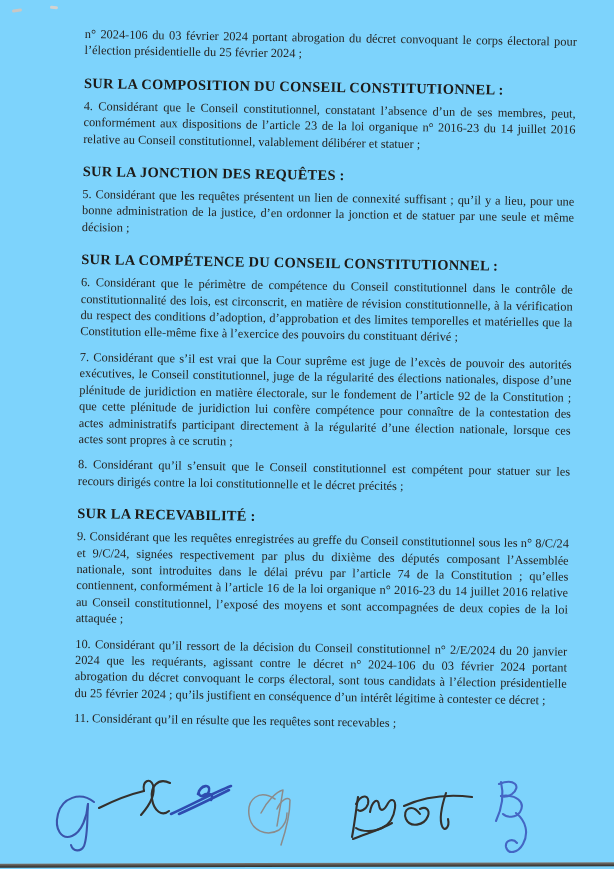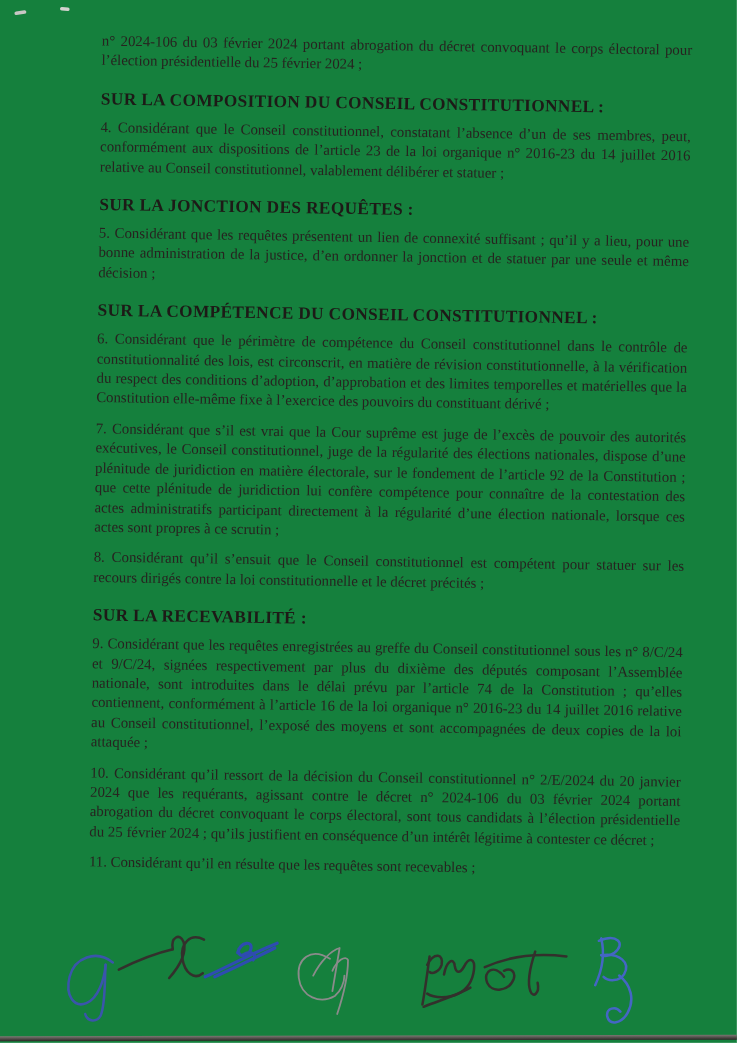--- a/index.html
+++ b/index.html
@@ -2,21 +2,21 @@
 <html><head>
 <meta charset="utf-8">
 <style>
   html, body { margin: 0; padding: 0; }
   body {
     width: 614px; height: 869px; overflow: hidden;
     background: #ffffff;
   }
   .page {
     position: relative; width: 614px; height: 869px;
-    background: #15803d; overflow: hidden;
+    background: #7dd3fc; overflow: hidden;
     font-family: "Liberation Serif", "DejaVu Serif", serif;
     color: #272320;
   }
   .content {
     position: absolute; top: 26px; left: 85px; width: 492px;
     transform: rotate(0.9deg); transform-origin: 0 0;
   }
   p.body-para {
     font-size: 12.35px; line-height: 16.4px; text-align: justify;
     margin: 0 0 9px 0; color: #272320;

